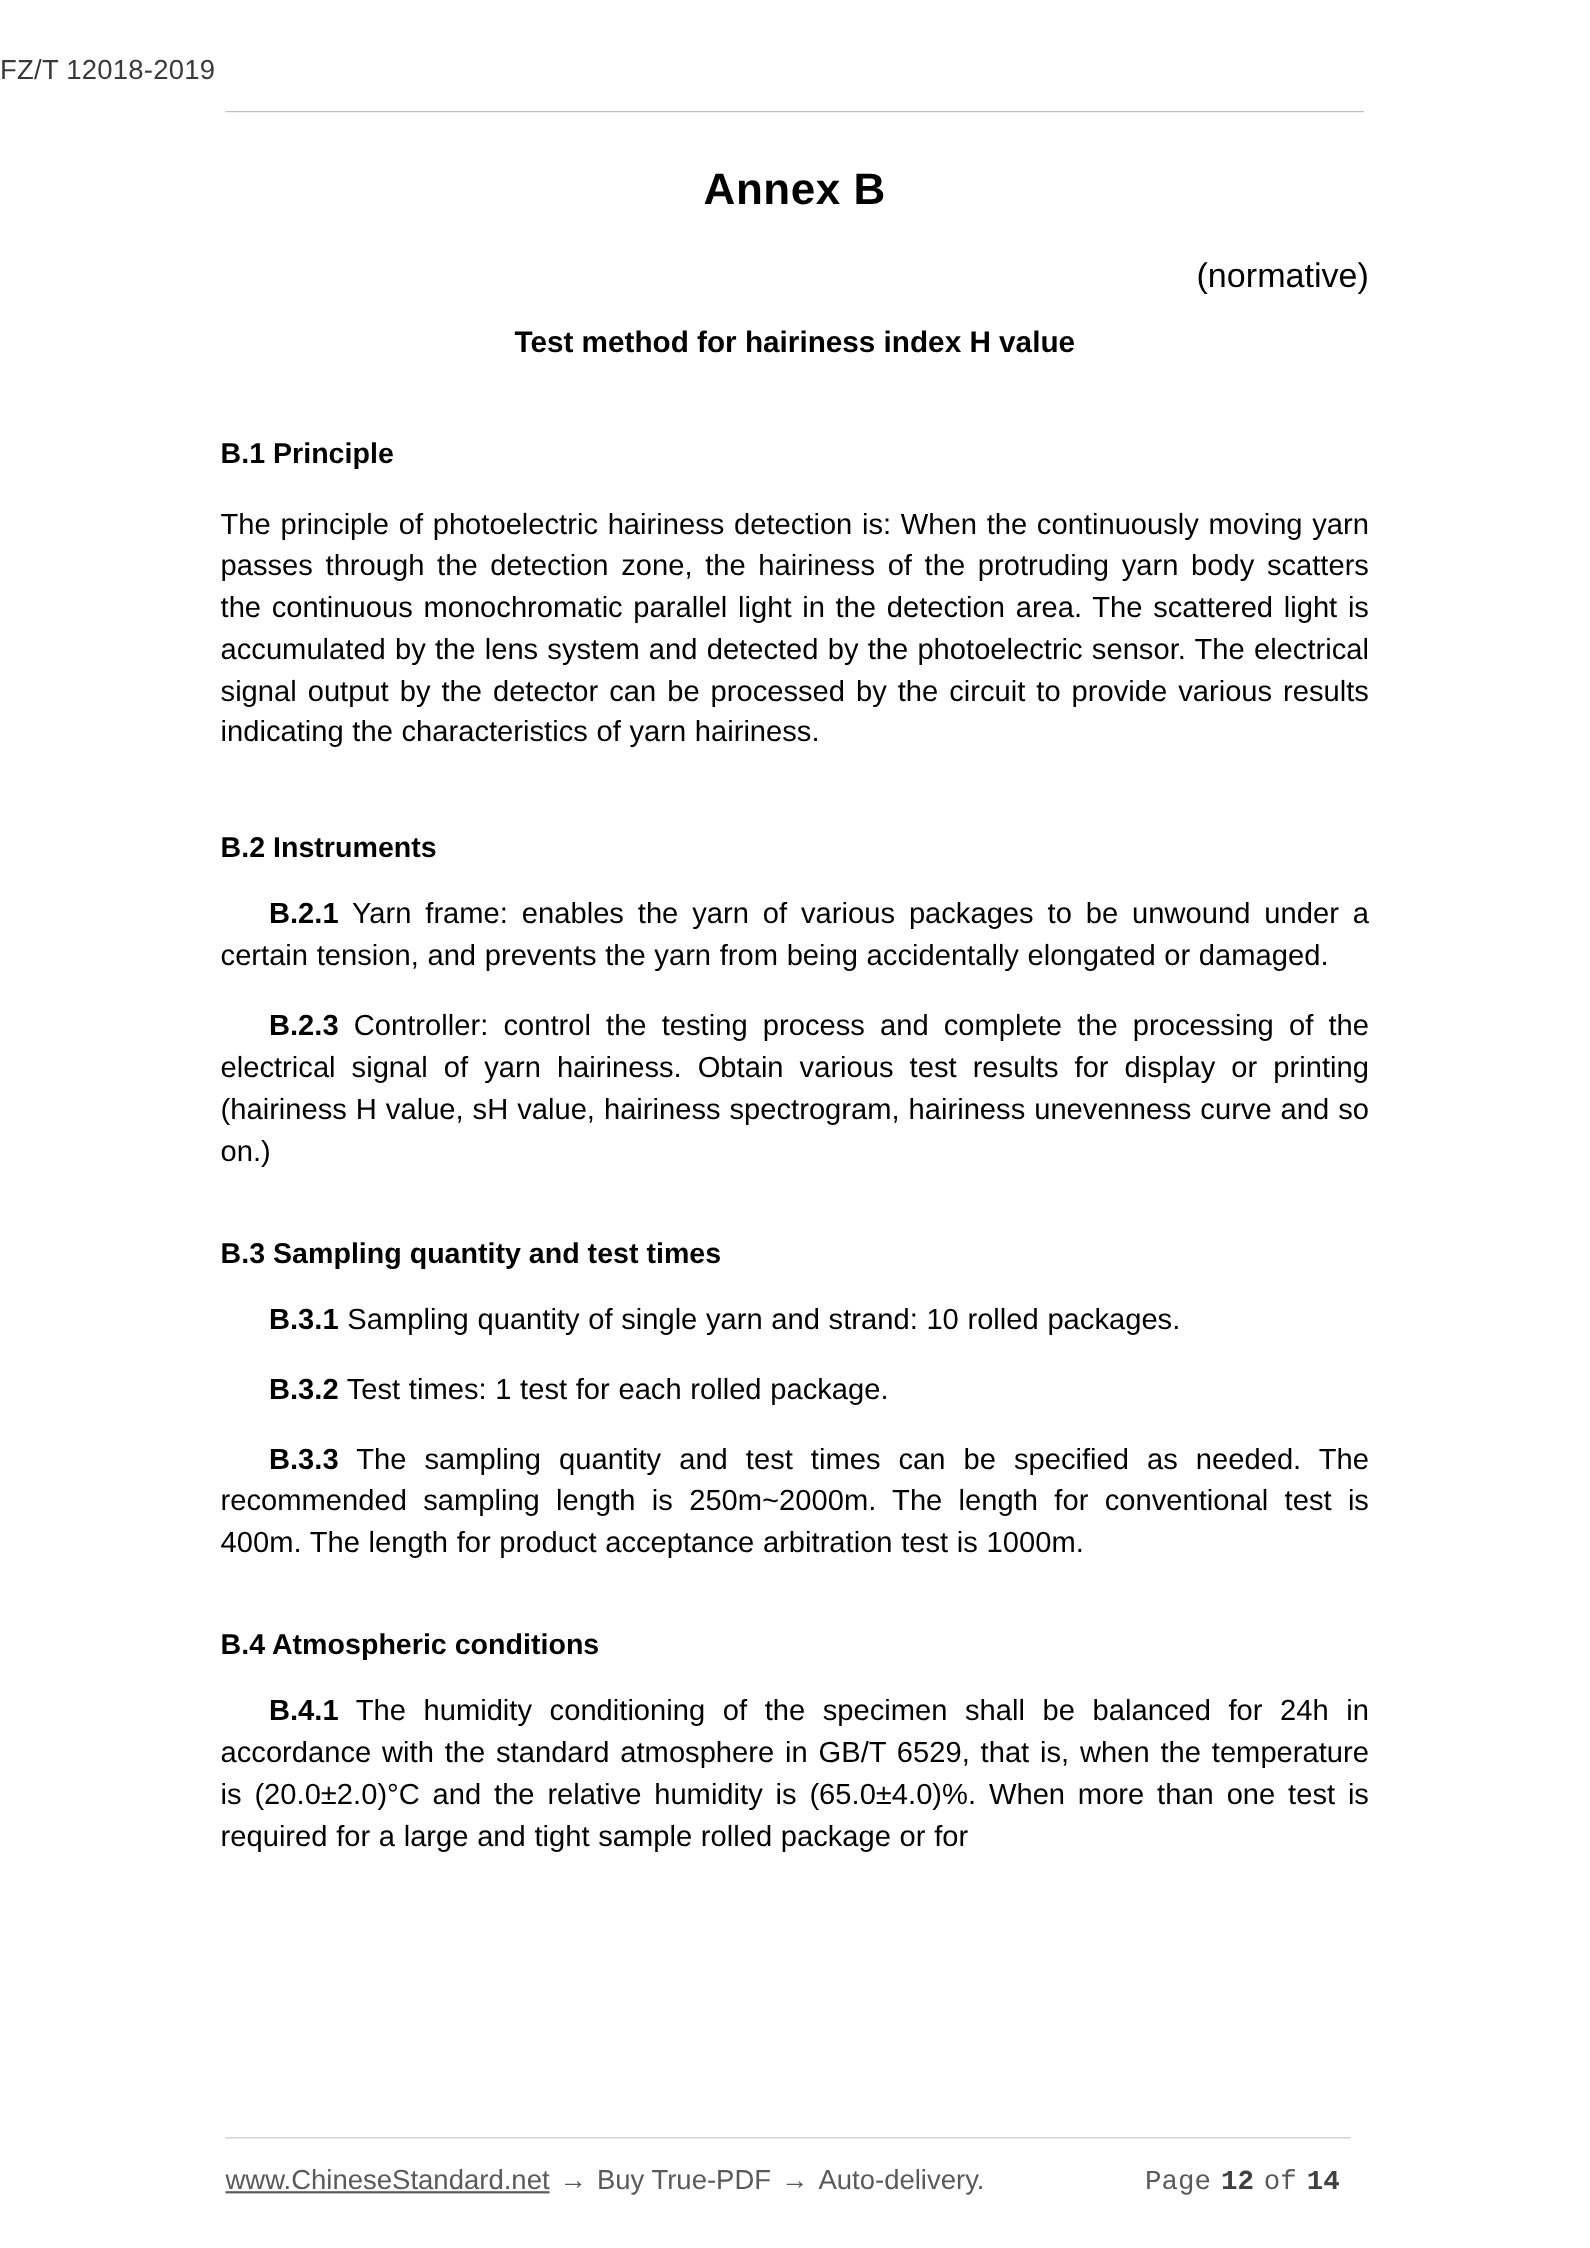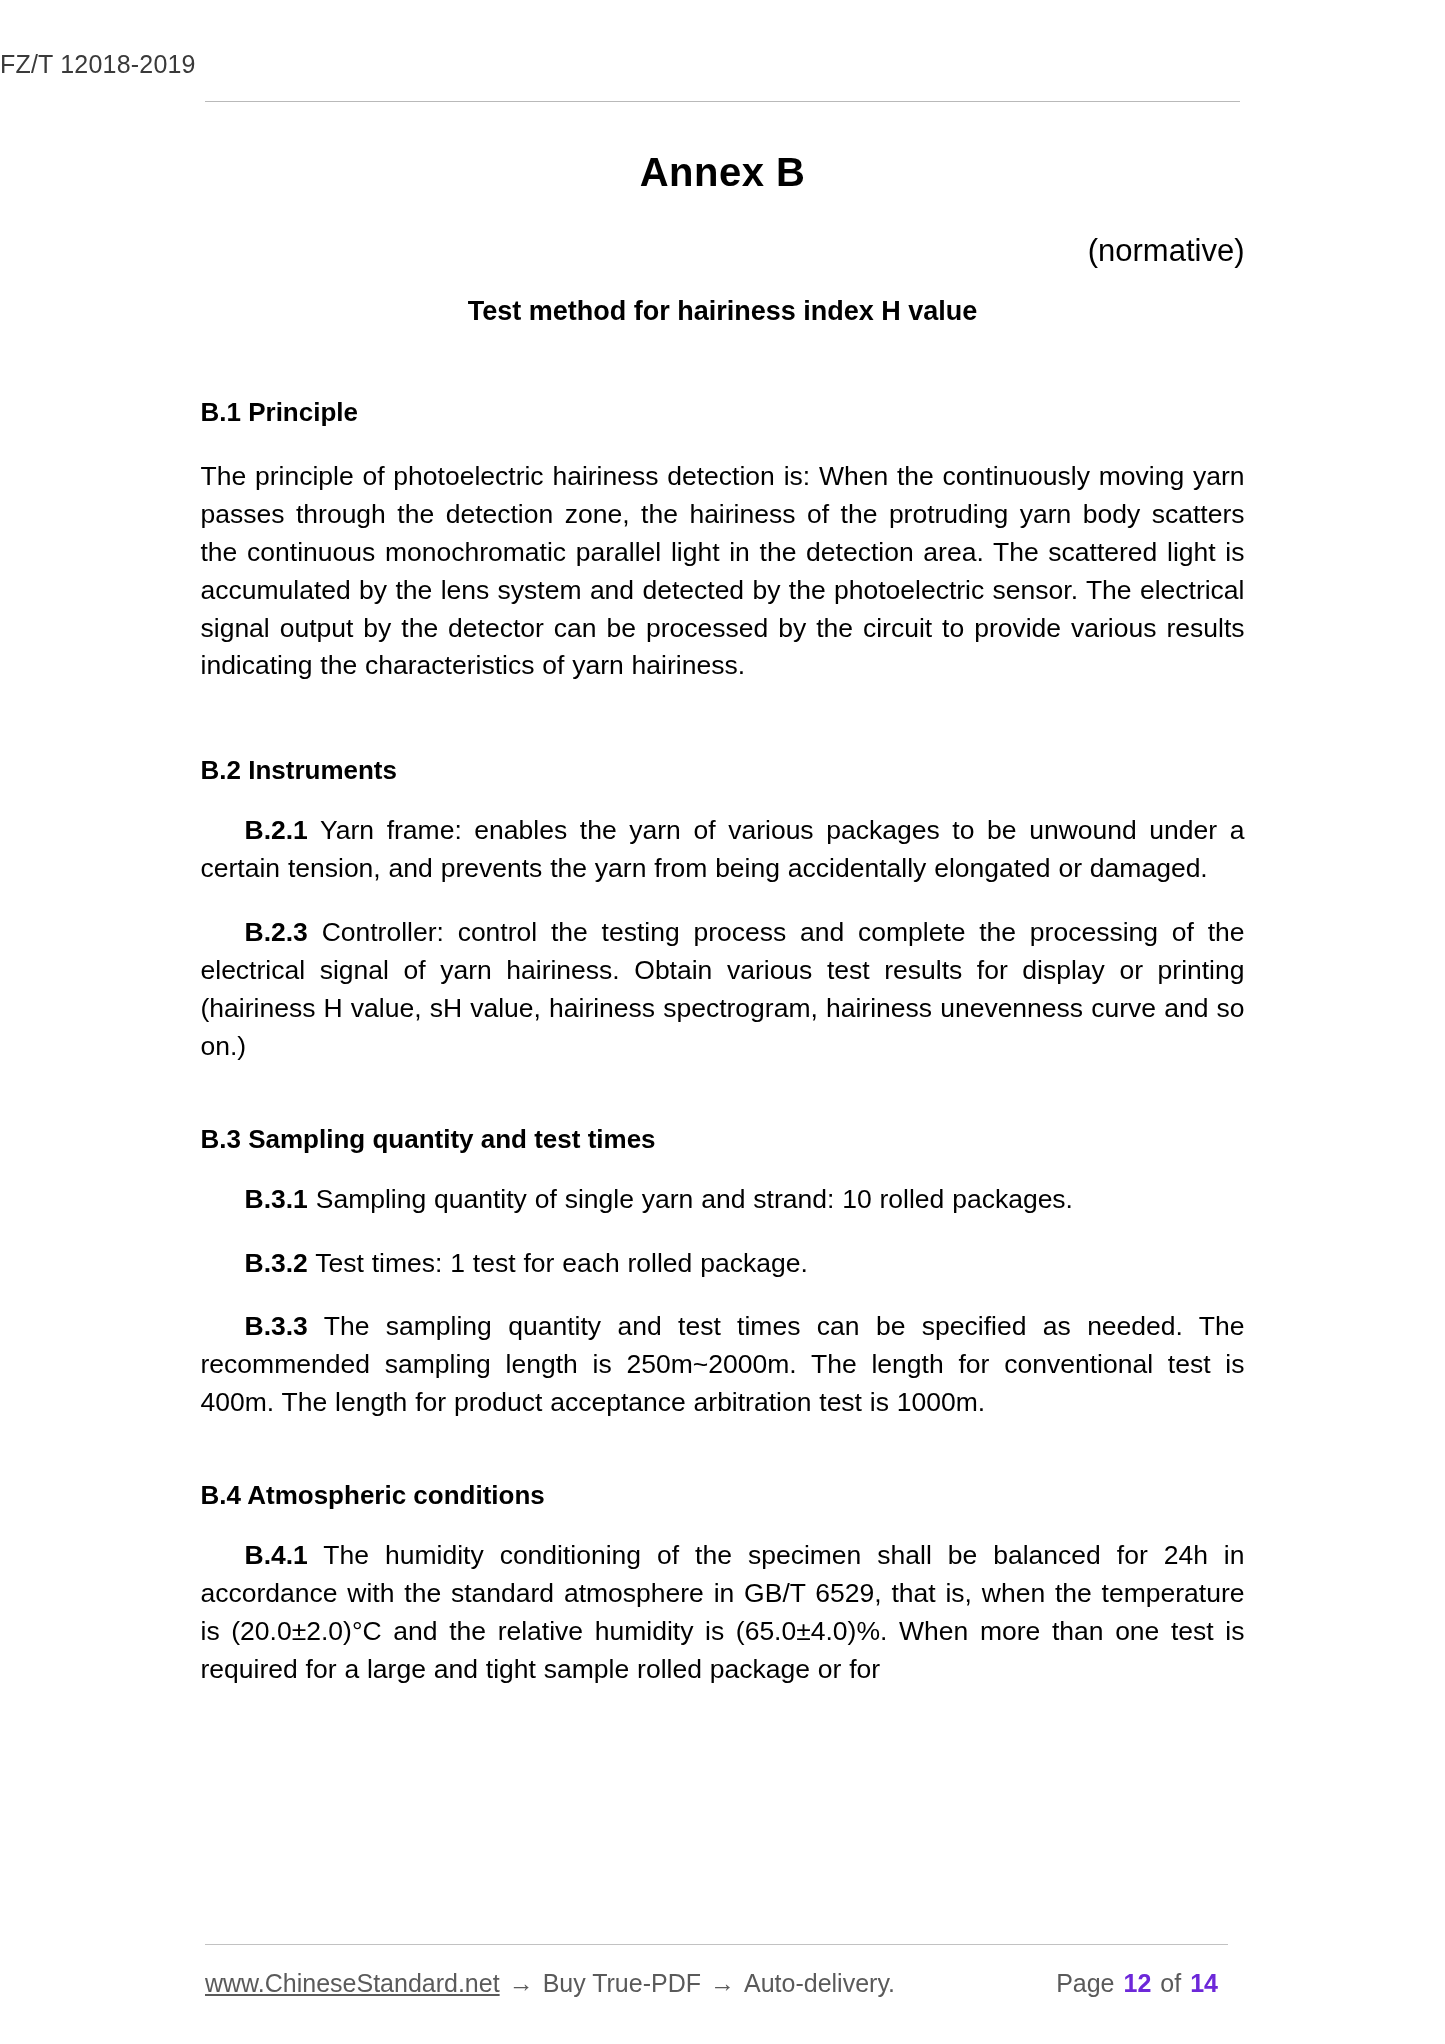--- a/index.html
+++ b/index.html
@@ -122,23 +122,23 @@
   .footer-arrow {
     margin: 0 9px;
   }
   .footer-right {
     margin-left: auto;
     display: flex;
     align-items: baseline;
     white-space: nowrap;
     padding-right: 10px;
   }
-  .footer-right span { margin-left: 9px; }
+  .footer-right span { margin-left: 9px; font-family: Liberation Mono, monospace; }
   .footer-right span:first-child { margin-left: 0; }
-  .pagenum { font-weight: bold; color: #6d28d9; }
+  .pagenum { font-weight: bold; color: #404040; }
 </style>
 </head>
 <body>
 
 <div class="page">
 
   <div class="page-header">
     <div class="header-code">FZ/T 12018-2019</div>
     <div class="header-rule"></div>
   </div>

